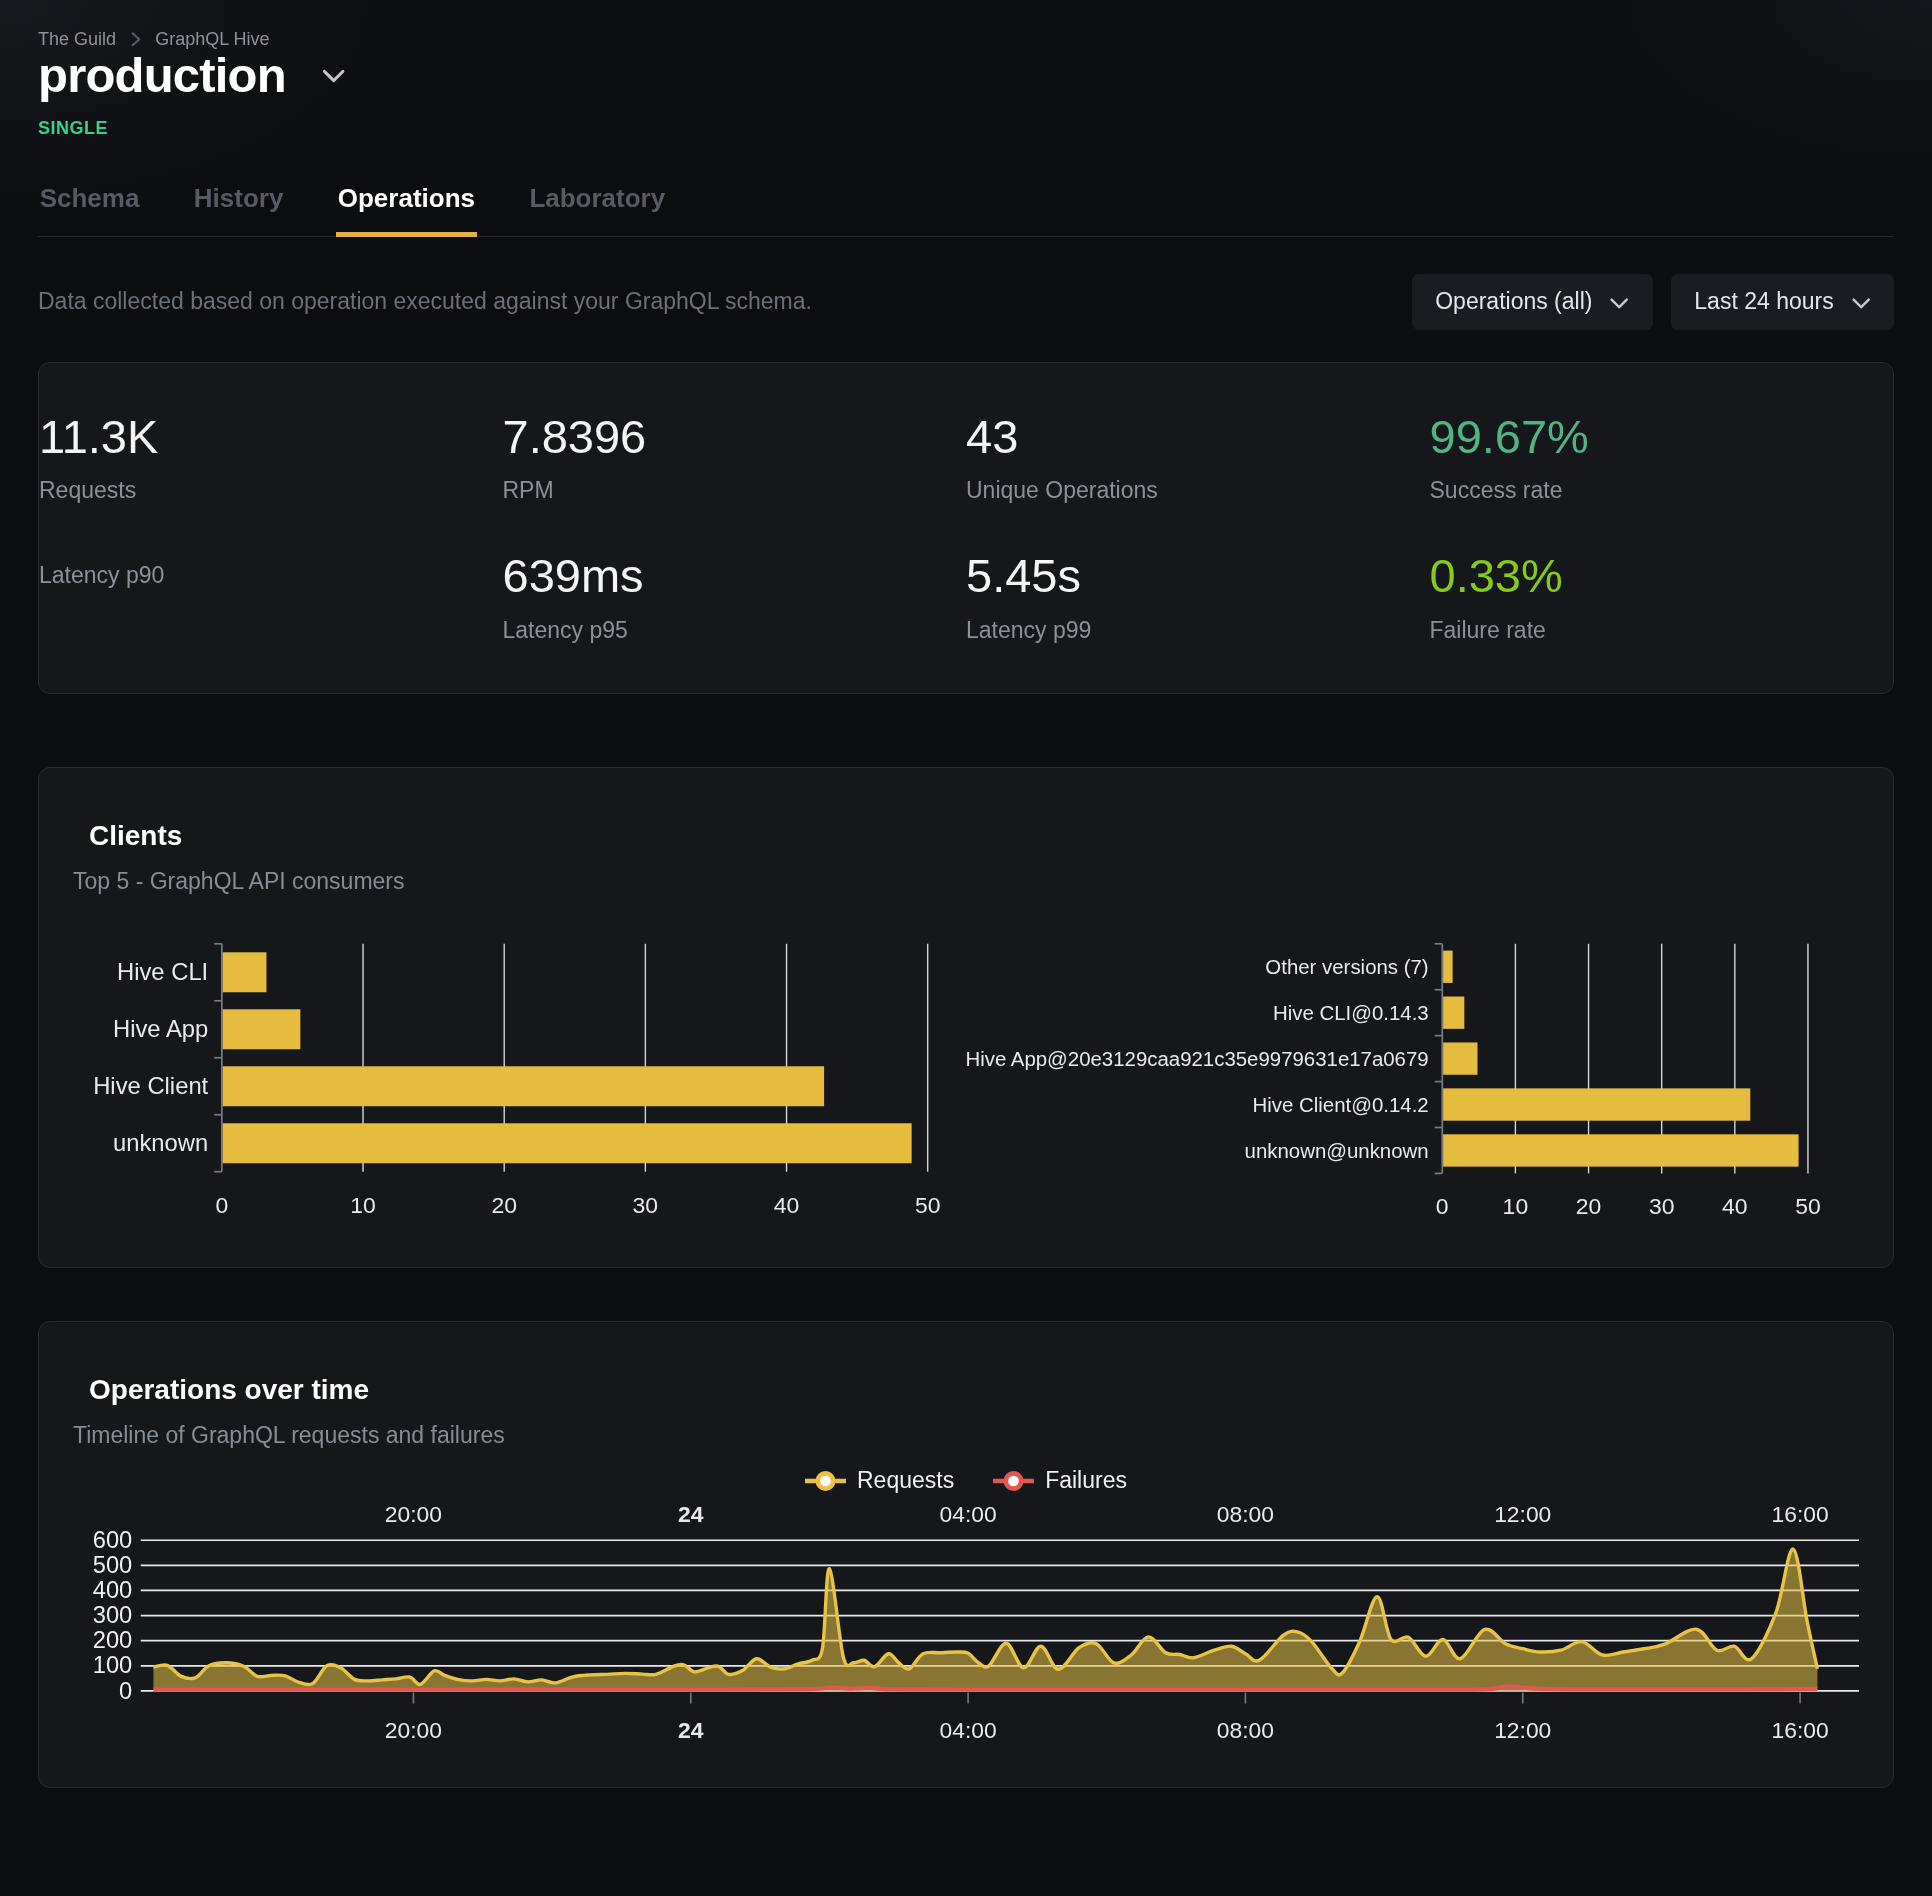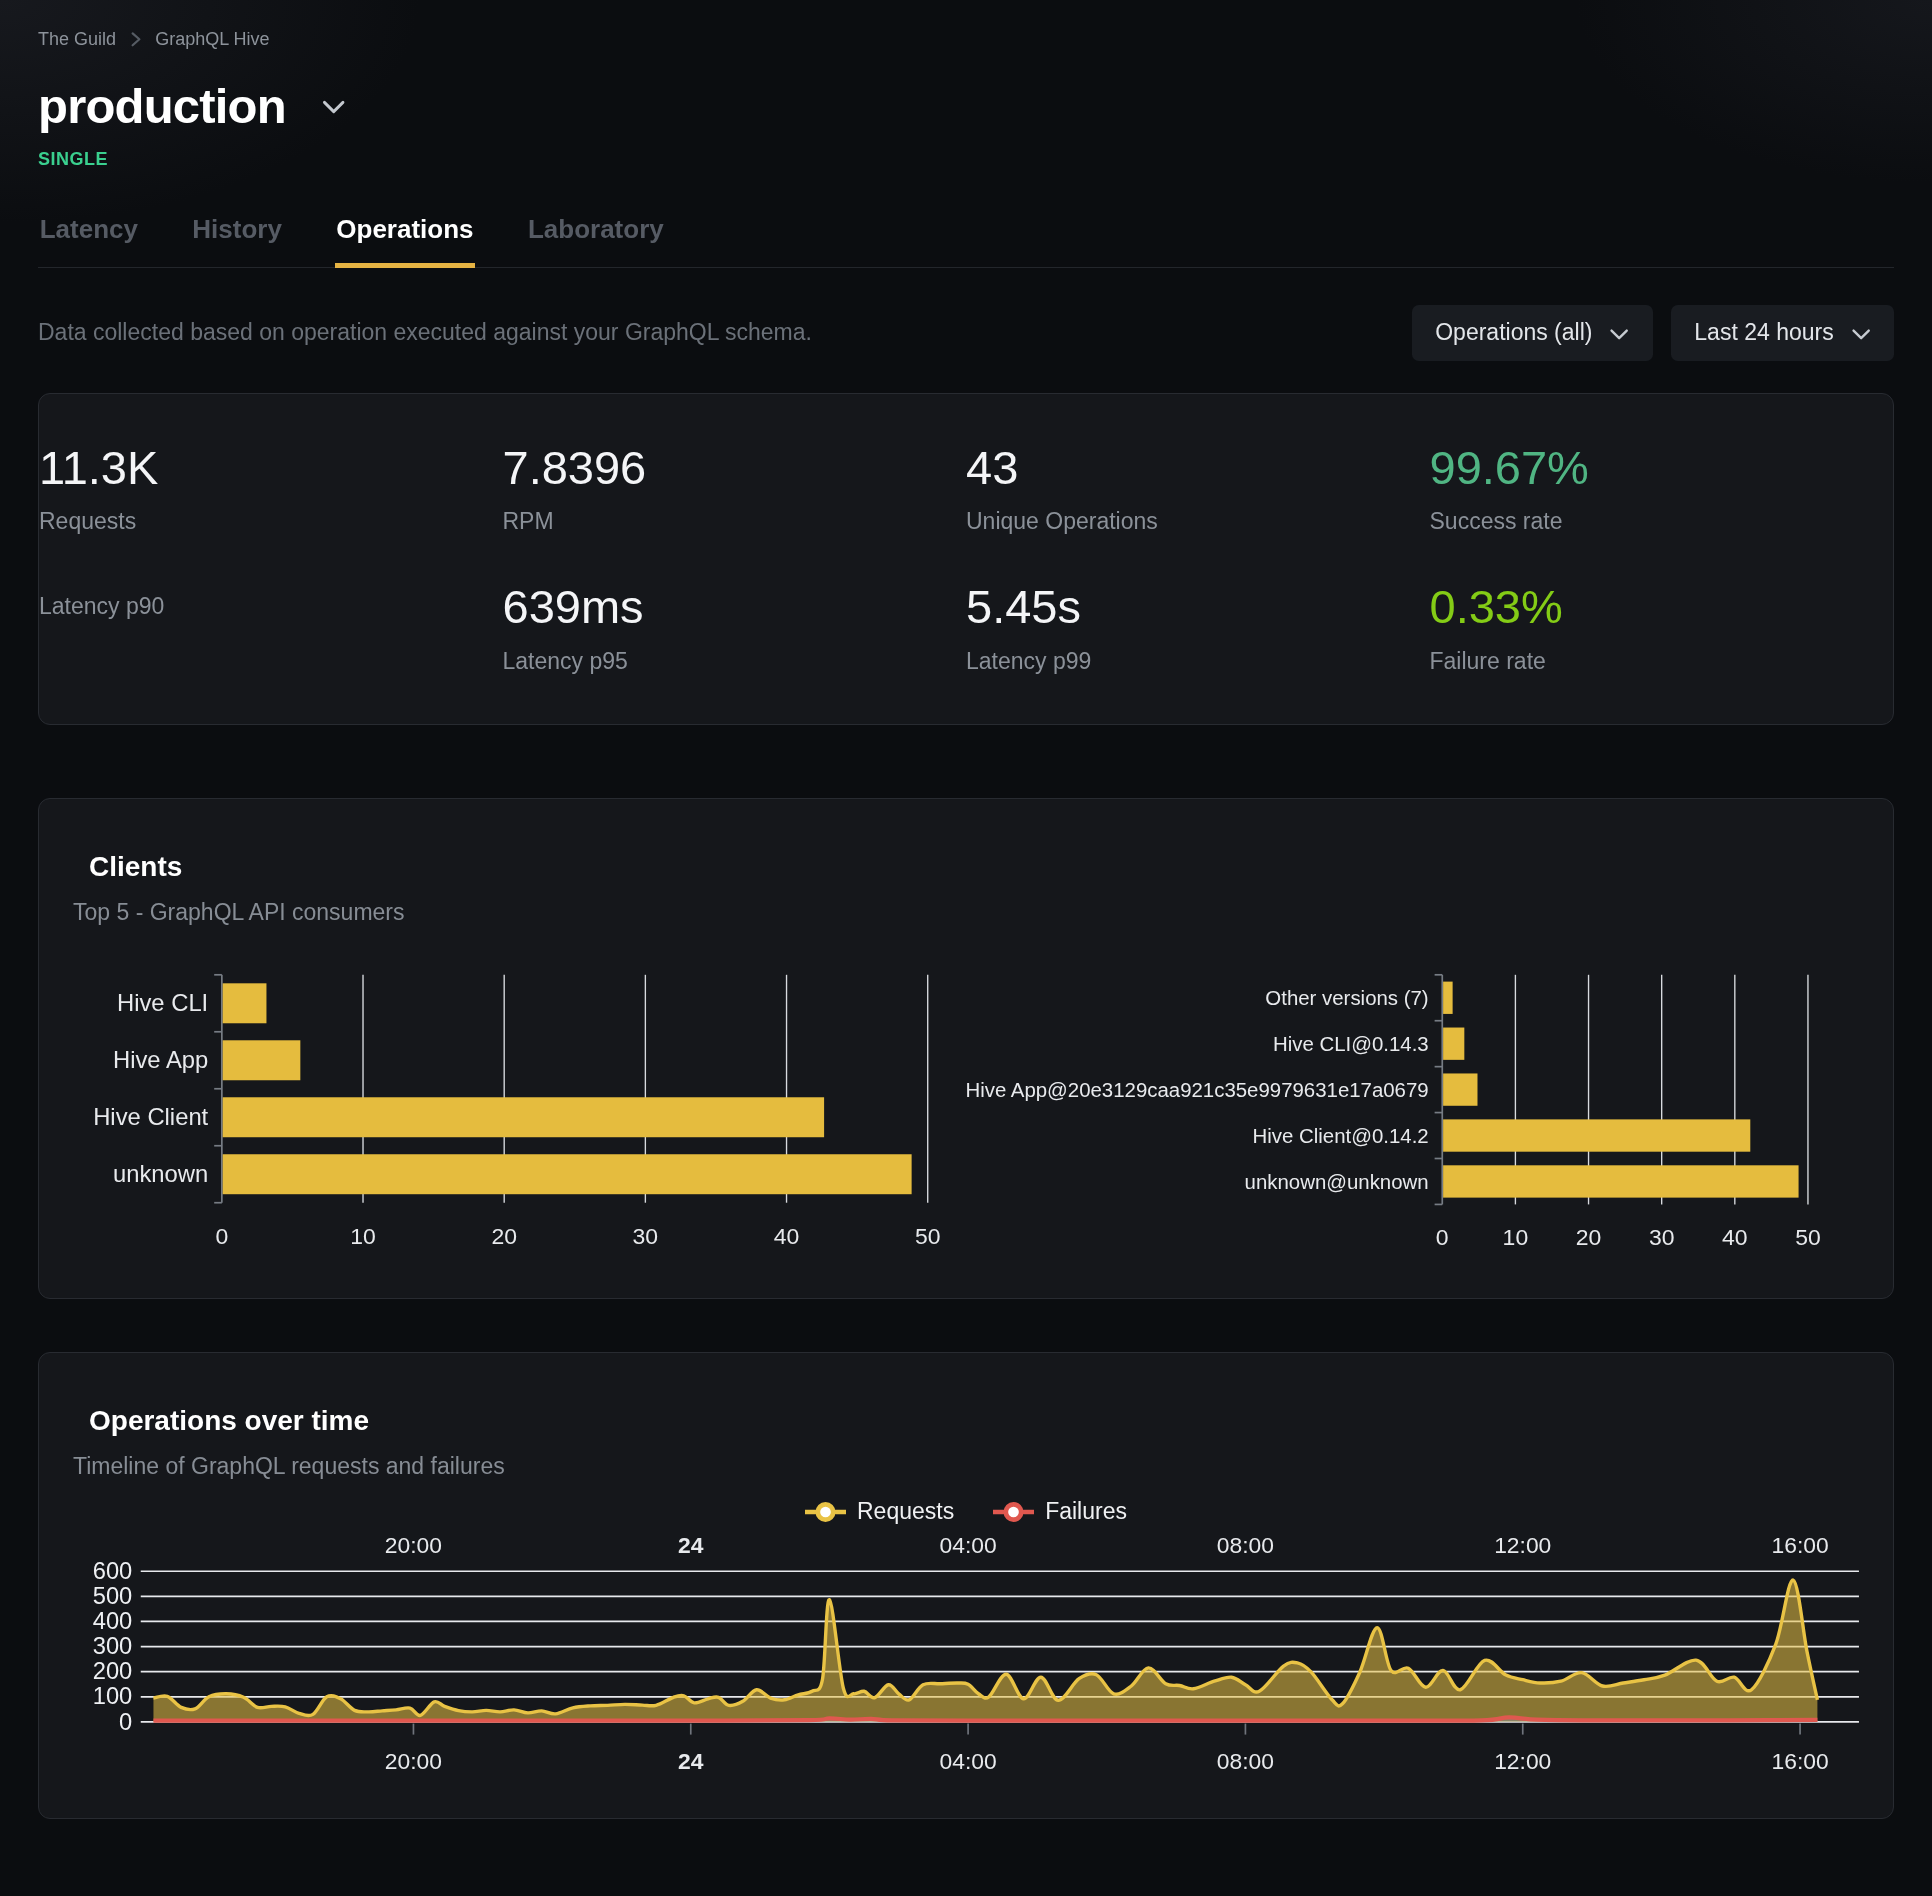--- a/index.html
+++ b/index.html
@@ -10,21 +10,21 @@
     color:#f2f3f5;
     background:
       radial-gradient(763px 407px at 0% 0%, #17191e 0%, rgba(23,25,30,0) 55%),
       radial-gradient(593px 305px at 100% 0%, #15171c 0%, rgba(21,23,28,0) 60%),
       #0b0d10;
     padding:29px 38px 0;
   }
   .breadcrumb { display:flex; align-items:center; gap:13.6px; font-size:18px; color:#8d939b; }
   .crumb { cursor:pointer; }
   .crumb-sep { display:flex; align-items:center; color:#565c64; }
-  .title-row { display:flex; align-items:center; gap:30.5px; margin-top:32px; }
+  .title-row { display:flex; align-items:center; gap:30.5px; margin-top:1px; }
   .page-title { font-size:49px; font-weight:bold; color:#ffffff; letter-spacing:-0.8px; line-height:1; margin:0; }
   .title-caret { display:flex; align-items:center; cursor:pointer; padding:5.1px; }
   .badge { margin-top:18px; font-size:18px; font-weight:bold; letter-spacing:0.5px; }
   .tabs { margin-top:44px; display:flex; gap:51px; border-bottom:0.8px solid #23262b; }
   .tab { background:none; border:none; font-family:inherit; color:#565b64; font-size:26px; font-weight:bold;
          padding:0 1.7px 22px; position:relative; cursor:pointer; }
   .tab.active { color:#ffffff; }
   .tab.active::after { content:""; position:absolute; left:0; right:0; bottom:-0.8px; height:5.1px; background:#e5b343; }
   .controls { display:flex; justify-content:space-between; align-items:center; margin-top:37px; }
   .desc { font-size:23px; color:#6b7179; }
@@ -71,21 +71,21 @@
     <span class="title-caret">
       <svg width="25.4" height="16" viewBox="0 0 30 19">
           <polyline points="4,4 15,15 26,4" fill="none" stroke="#c3c8ce" stroke-width="3.4" stroke-linecap="round" stroke-linejoin="round"></polyline>
         </svg>
     </span>
   </div>
 
   <div class="badge" style="color:#3ad08f;">SINGLE</div>
 
   <div class="tabs">
-      <button class="tab">Latency</button>
+      <button class="tab">Schema</button>
       <button class="tab">History</button>
       <button class="tab active">Operations</button>
       <button class="tab">Laboratory</button>
     </div>
 
   <div class="controls">
     <p class="desc" style="margin:0;">Data collected based on operation executed against your GraphQL schema.</p>
     <div class="dropdowns">
       <button class="dd">
         <span>Operations (all)</span>

